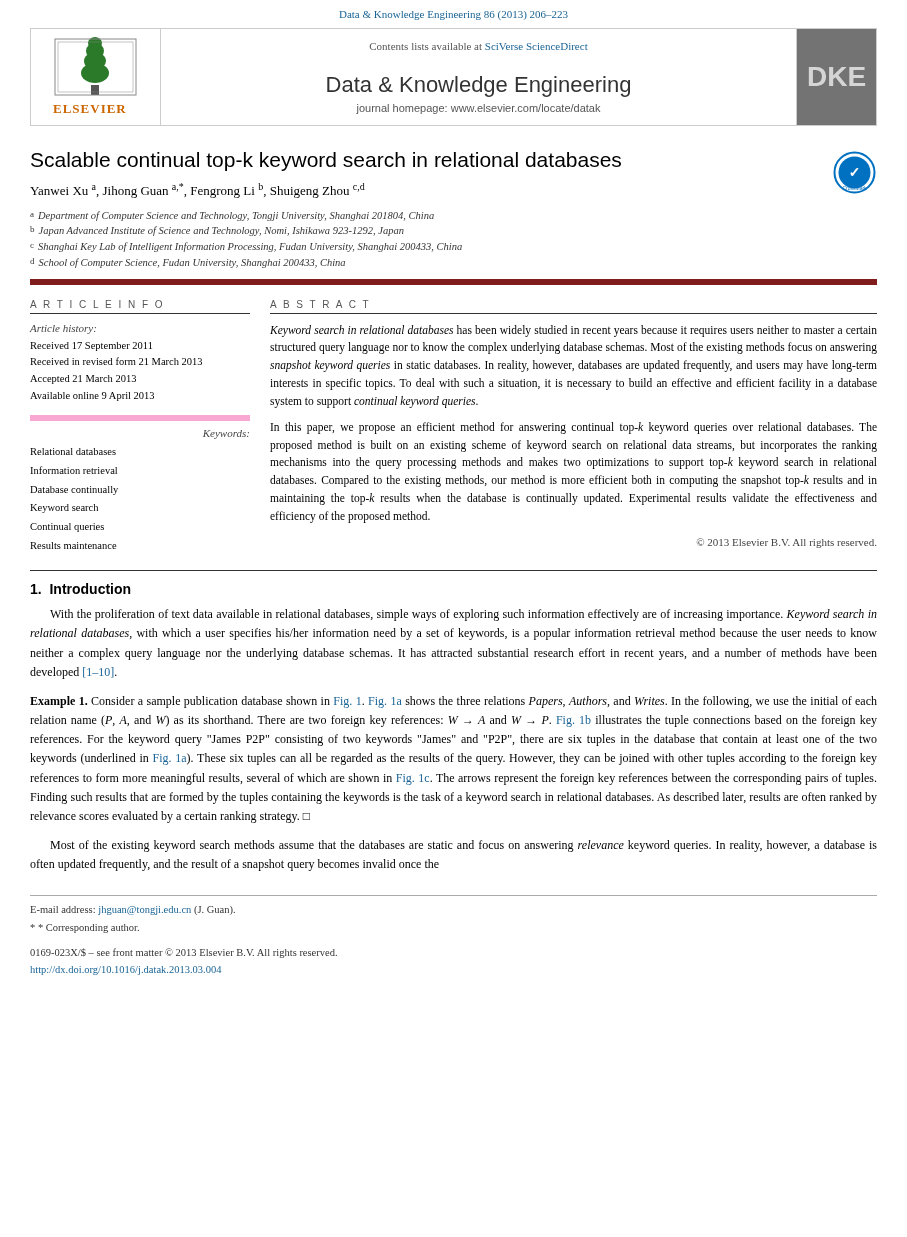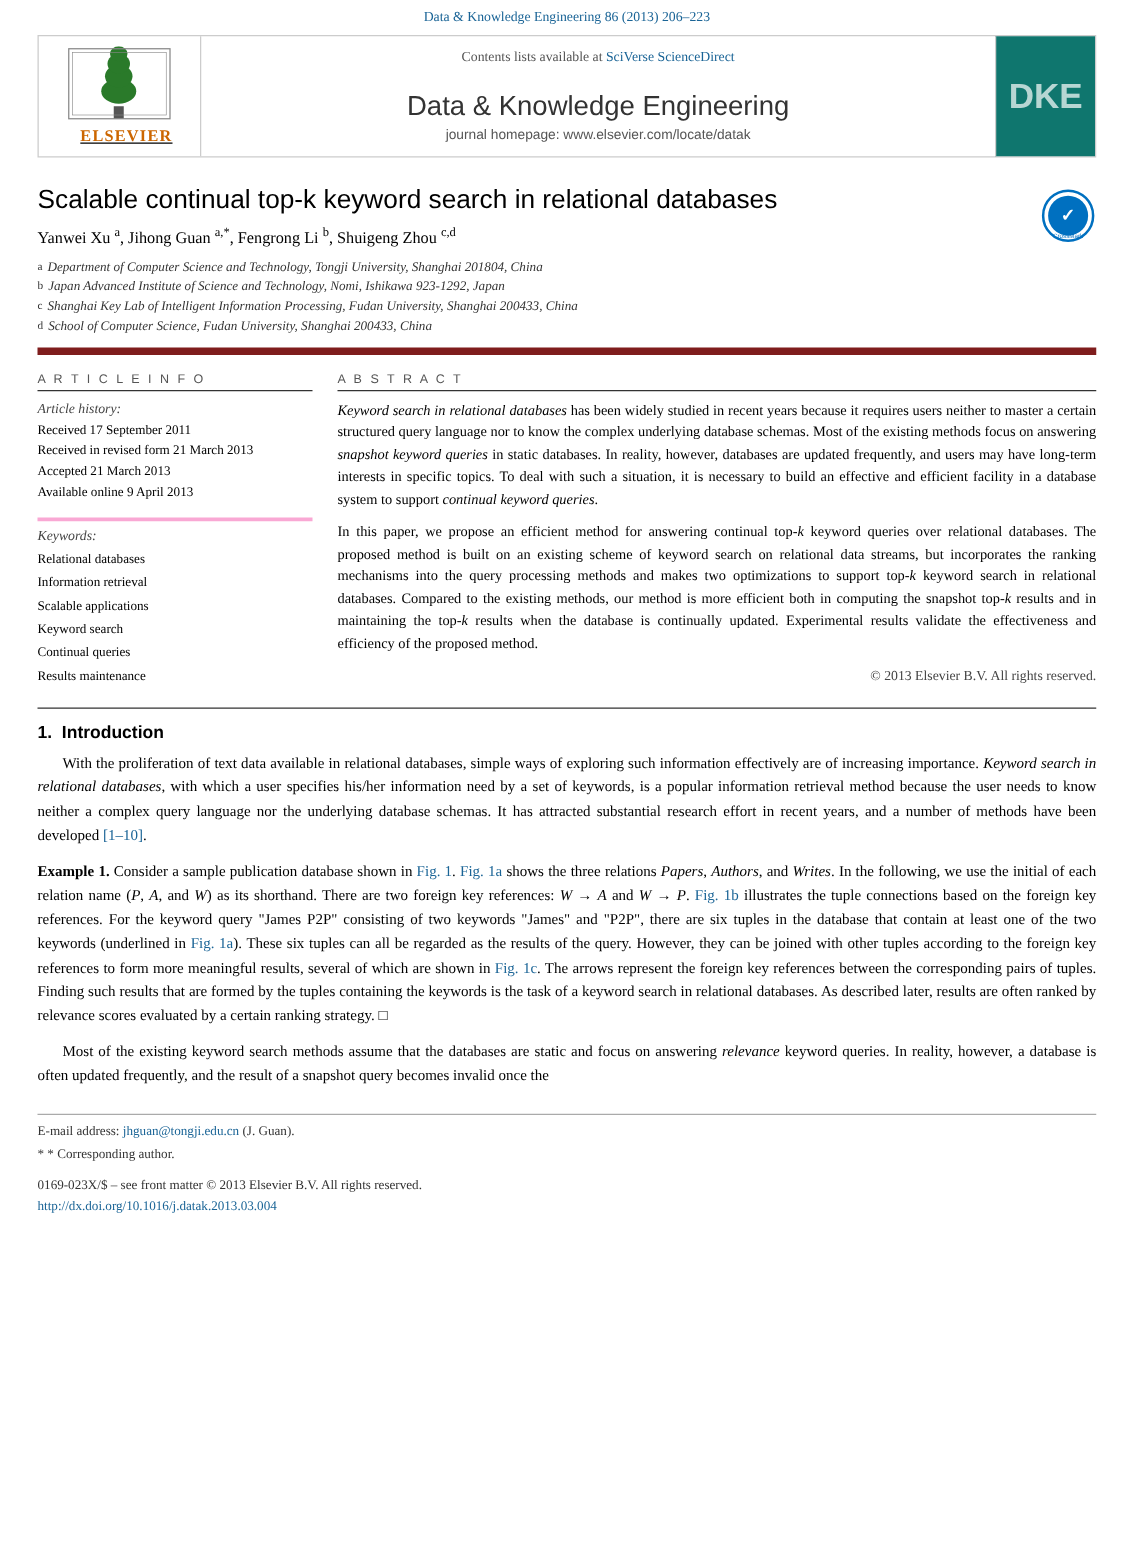--- a/index.html
+++ b/index.html
@@ -31,22 +31,21 @@
       border-right: 1px solid #ccc;
       display: flex;
       align-items: center;
       justify-content: center;
       padding: 8px;
     }
 
     .elsevier-logo {
       display: flex;
       flex-direction: column;
-      align-items: flex-end;
-      text-decoration: underline;
+      align-items: flex-start;
     }
 
     .elsevier-tree {
       width: 85px;
       height: 60px;
     }
 
     .elsevier-text {
       font-size: 13px;
       font-weight: bold;
@@ -87,21 +86,21 @@
       margin-top: 4px;
       font-family: Arial, sans-serif;
     }
 
     .journal-header-right {
       width: 80px;
       border-left: 1px solid #ccc;
       display: flex;
       align-items: center;
       justify-content: center;
-      background: #0f766e;
+      background: #737373;
       overflow: hidden;
     }
 
     .dke-logo {
       color: white;
       font-size: 28px;
       font-weight: bold;
       font-family: Arial, sans-serif;
       opacity: 0.7;
     }
@@ -195,24 +194,25 @@
       font-size: 10.5px;
       line-height: 1.6;
       color: #000;
       margin-bottom: 10px;
     }
 
     .keywords-label {
       font-size: 11px;
       font-style: italic;
       color: #444;
-      border-top: 3px solid #f9a8d4;
+      border-top: 6px solid #f9a8d4;
       padding-top: 6px;
       margin-top: 6px;
       margin-bottom: 4px;
+      text-align: right;
     }
 
     .keywords-list {
       font-size: 10.5px;
       line-height: 1.8;
       color: #000;
     }
 
     .abstract-text {
       font-size: 11.5px;
@@ -386,21 +386,21 @@
         <div>Received 17 September 2011</div>
         <div>Received in revised form 21 March 2013</div>
         <div>Accepted 21 March 2013</div>
         <div>Available online 9 April 2013</div>
       </div>
 
       <div class="keywords-label">Keywords:</div>
       <div class="keywords-list">
         <div>Relational databases</div>
         <div>Information retrieval</div>
-        <div>Scalable applications</div>
+        <div>Database continually</div>
         <div>Keyword search</div>
         <div>Continual queries</div>
         <div>Results maintenance</div>
       </div>
     </div>
 
     <div class="right-col">
       <div class="section-label">A B S T R A C T</div>
       <div class="abstract-text">
         <p>

